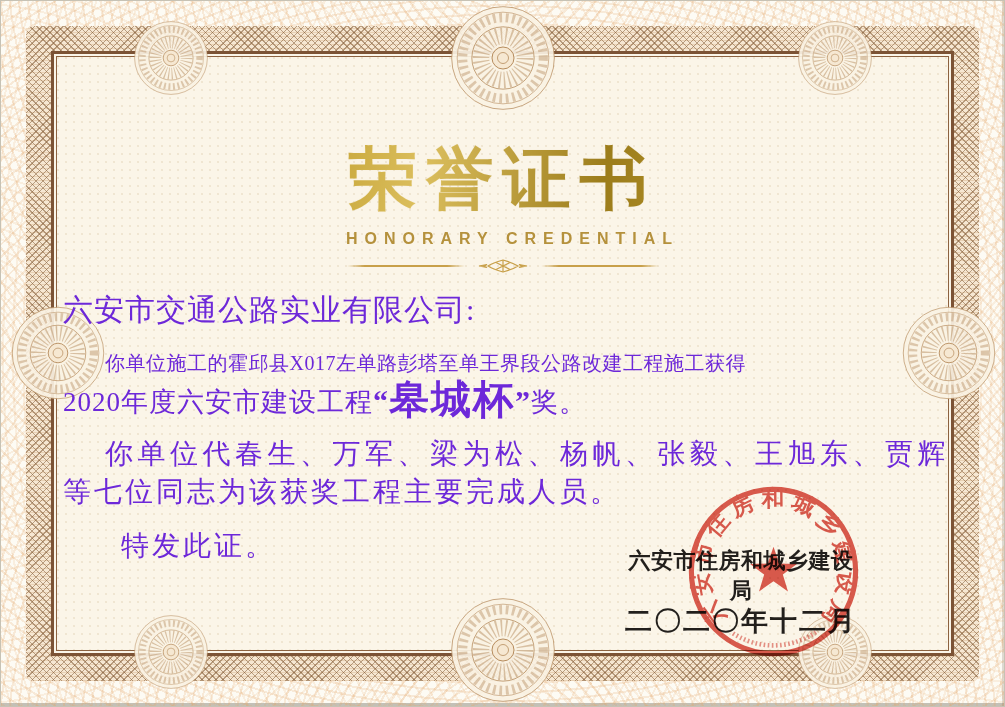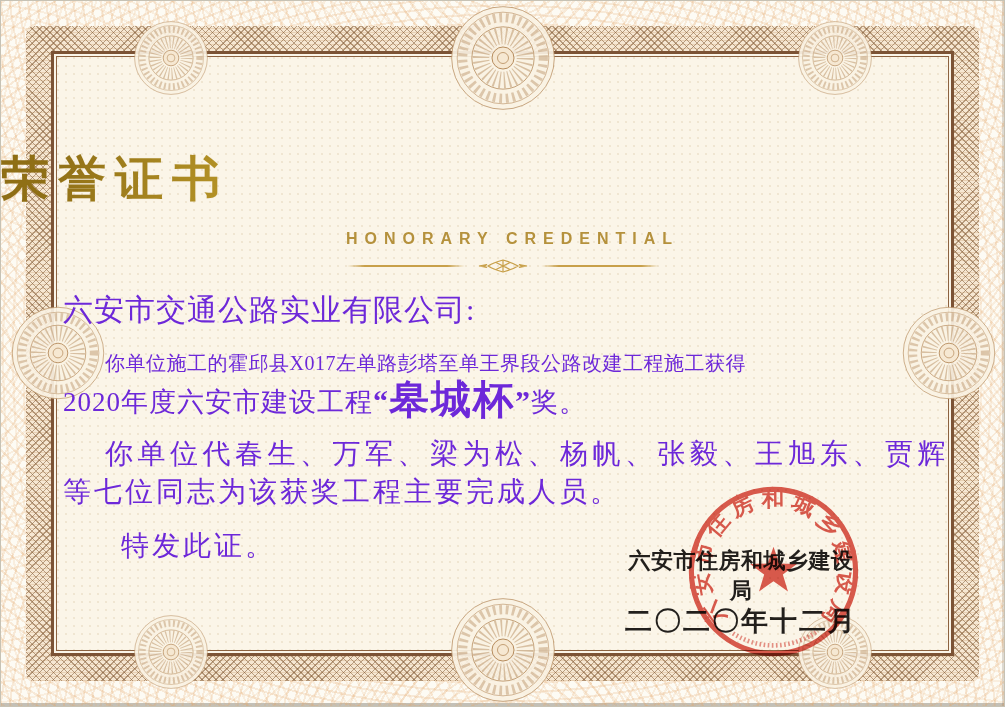--- a/index.html
+++ b/index.html
@@ -31,22 +31,22 @@
   .frame{
     position:absolute;inset:50px;border:3px solid #7c5335;
     background-color:#fbf5e8;
     background-image:radial-gradient(rgba(206,182,142,.25) 1px, transparent 1.3px);
     background-size:8px 8px;
   }
   .frame::after{content:'';position:absolute;inset:2px;border:1px solid #8c6240;pointer-events:none;}
   .rosette{position:absolute;pointer-events:none;}
   .content{position:absolute;inset:0;z-index:3;}
   .title{
-    position:absolute;top:138px;left:0;right:0;text-align:left;
-    font-size:48px;font-weight:bold;letter-spacing:9px;line-height:80px;
+    position:absolute;top:138px;left:0;right:0;text-align:center;
+    font-size:68px;font-weight:bold;letter-spacing:9px;line-height:80px;
     background:linear-gradient(100deg,#8f6f16 5%,#c7a42e 28%,#e8cc6a 42%,#9e7f1c 60%,#d1ad37 82%,#a8861e 100%);
     -webkit-background-clip:text;background-clip:text;color:transparent;
     text-shadow:0 0 1px rgba(150,115,30,.15);
   }
   .subtitle{
     position:absolute;top:229px;left:0;right:0;text-align:center;
     font-family:"Liberation Sans", sans-serif;font-size:16px;font-weight:bold;
     letter-spacing:7px;color:#b5913c;margin-left:20px;
   }
   .divider{position:absolute;top:257px;left:0;right:0;display:flex;align-items:center;justify-content:center;gap:12px;}

